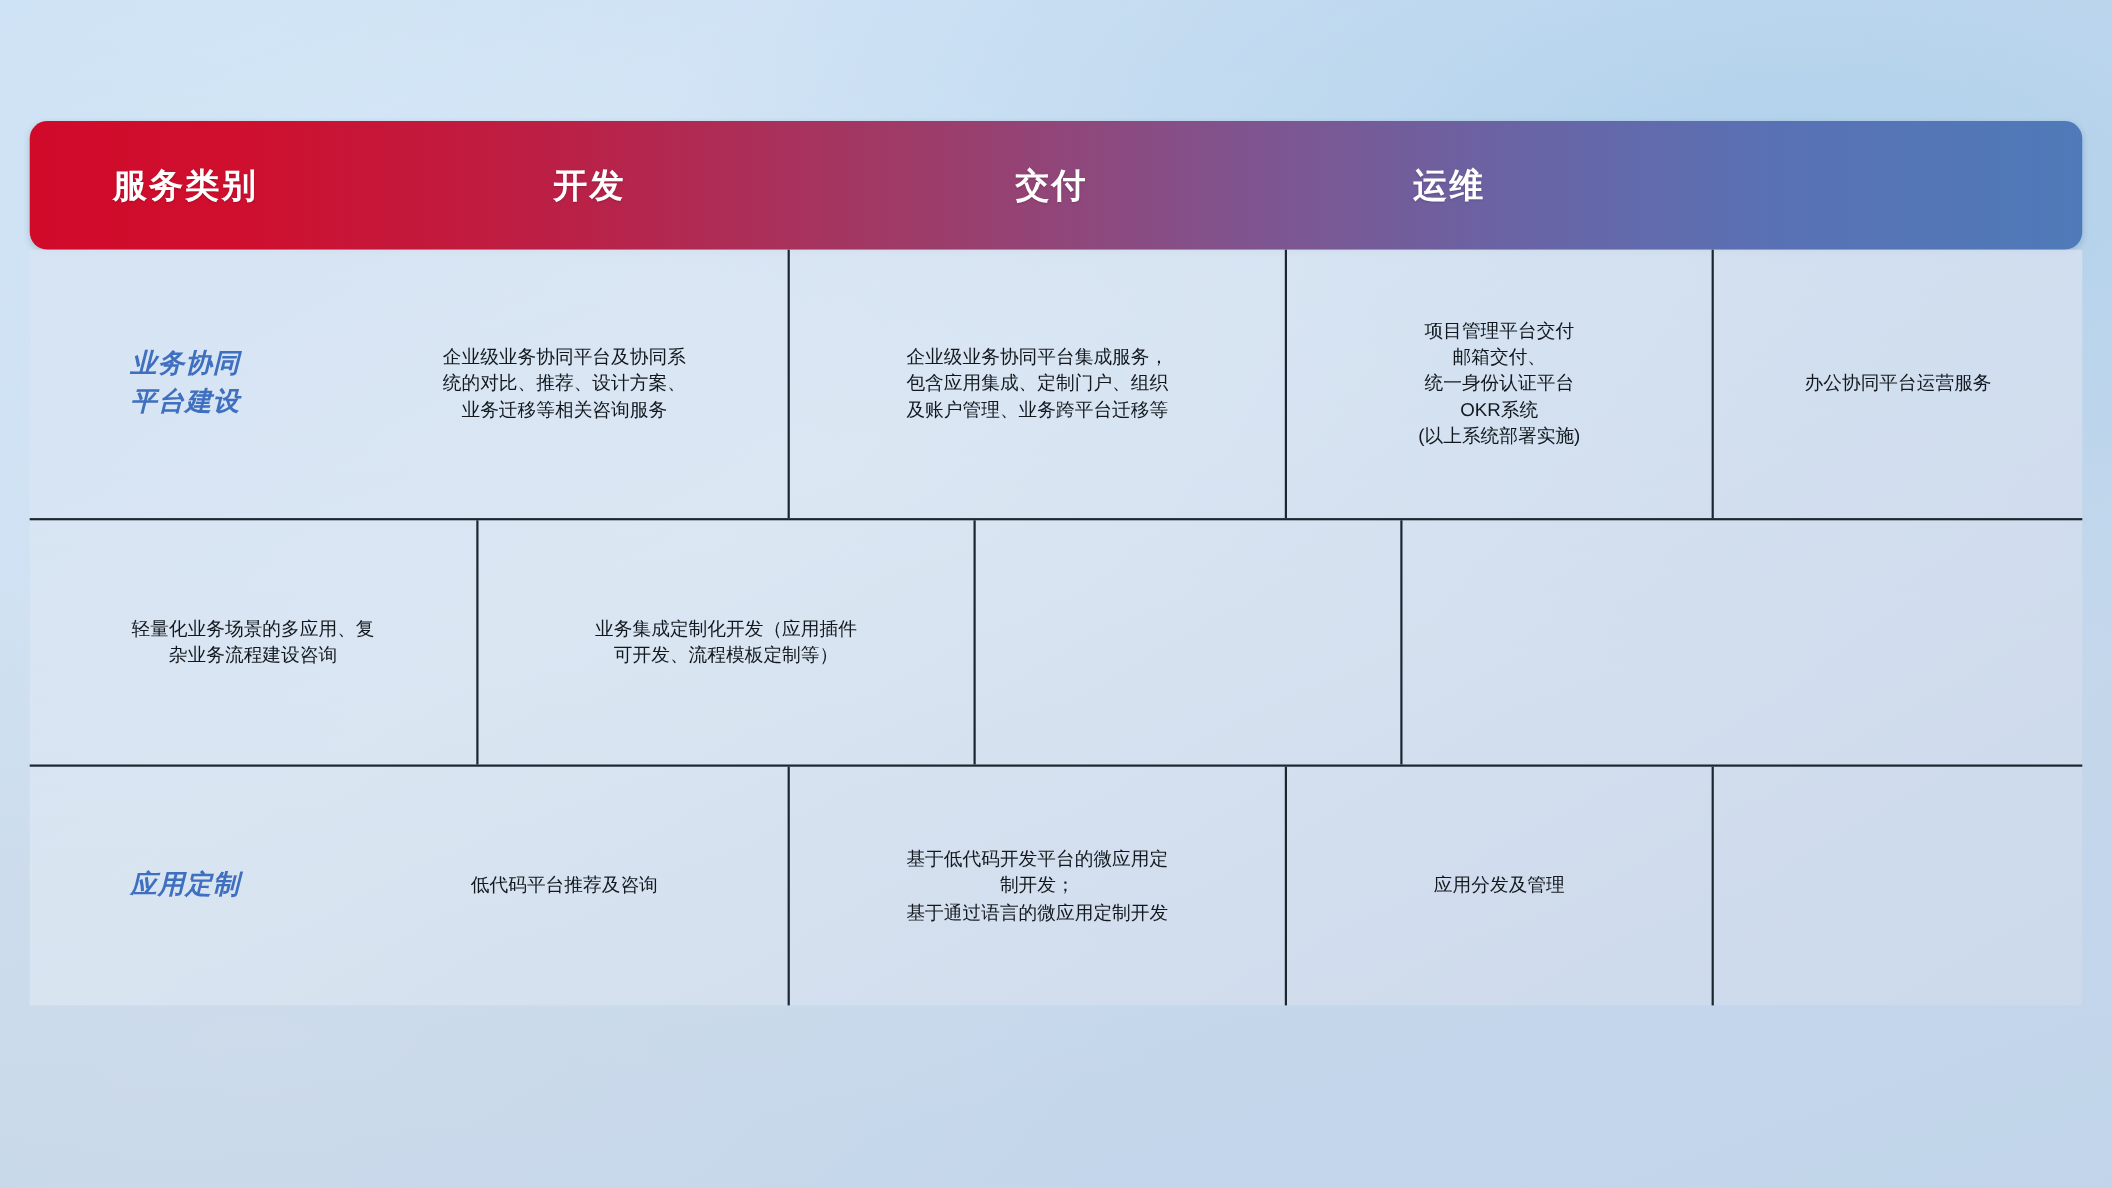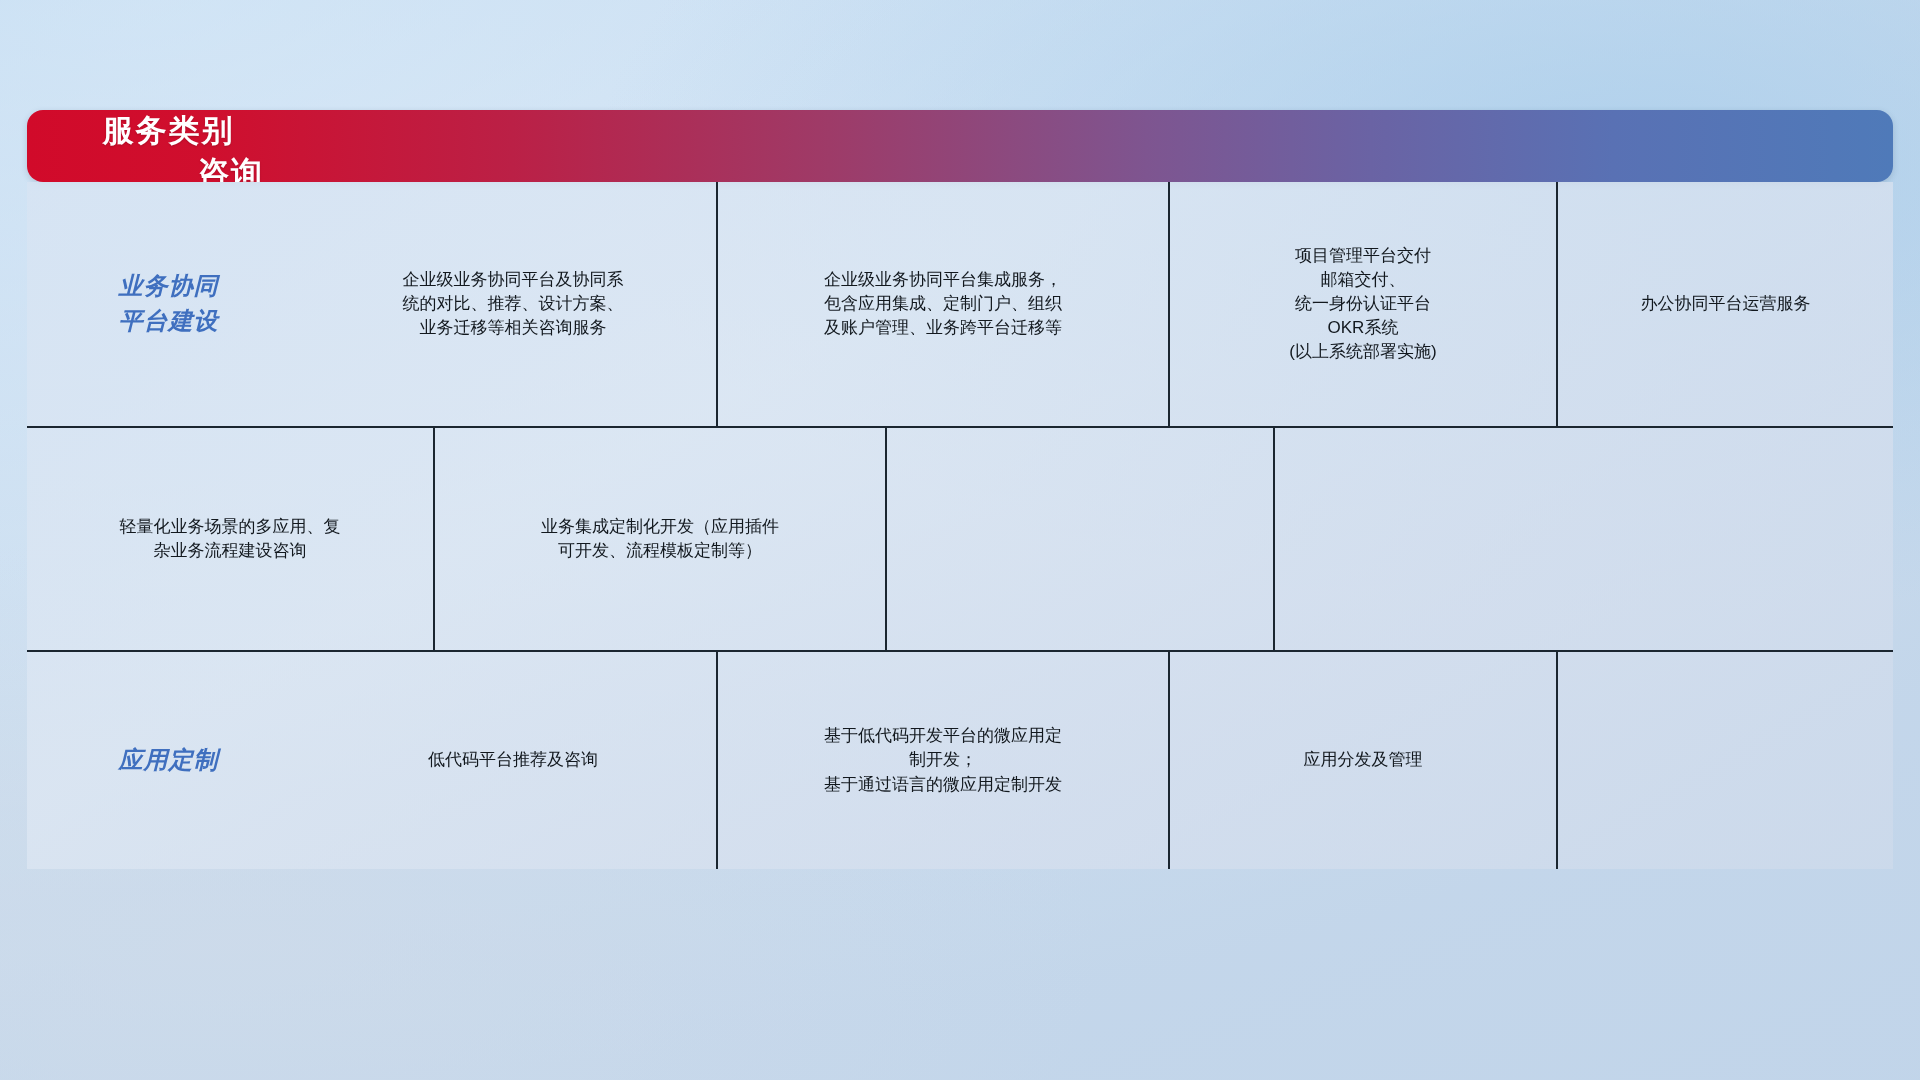--- a/index.html
+++ b/index.html
@@ -38,34 +38,33 @@
   .table-wrap {
     position: absolute;
     left: 27px;
     top: 110px;
     width: 1866px;
   }
 
   
   .thead {
     display: flex;
-    height: 72px;
+    height: 117px;
     border-radius: 16px;
     background: linear-gradient(90deg,
         #d10a2a 0%,
         #cf0f2e 10%,
         #bb2046 26%,
         #9e3b68 43%,
         #7e5590 60%,
         #6a63a4 72%,
         #5971b4 85%,
         #4f7ab9 100%);
     box-shadow: 0 2px 6px rgba(40,60,90,0.18);
     overflow: hidden;
-    flex-direction: column;
   }
   .th {
     display: flex;
     align-items: center;
     justify-content: center;
     color: #ffffff;
     font-weight: bold;
     font-size: 31px;
     letter-spacing: 2px;
     text-shadow: 0 1px 2px rgba(0,0,0,0.18);
@@ -122,21 +121,20 @@
 </style>
 </head>
 <body>
 
 <div id="page">
 
   <div class="table-wrap">
 
     <div class="thead">
       <div class="th c1">服务类别</div>
-      <div class="th c2">咨询</div>
       <div class="th c3">开发</div>
       <div class="th c4">交付</div>
       <div class="th c5">运维</div>
     </div>
 
     <div class="tbody">
 
       <div class="tr r1">
         <div class="td cat c1">业务协同
 平台建设</div>

